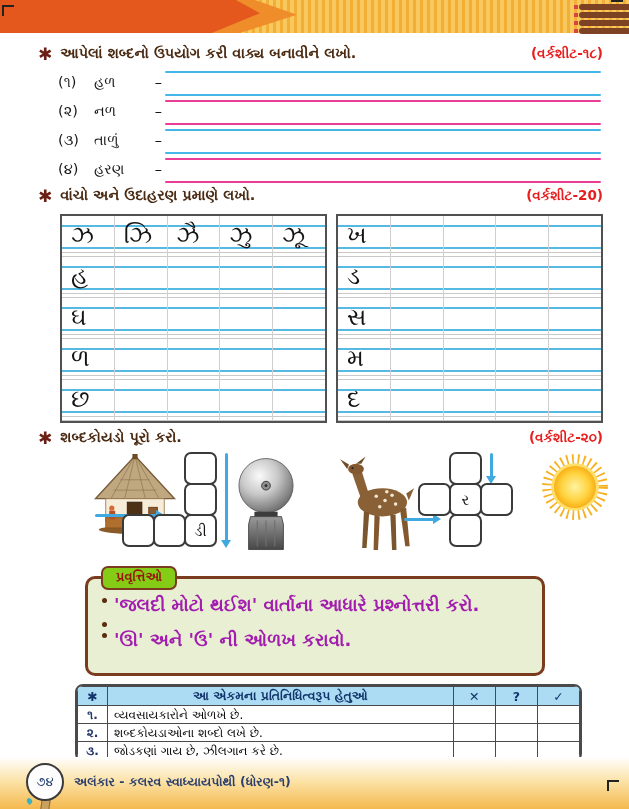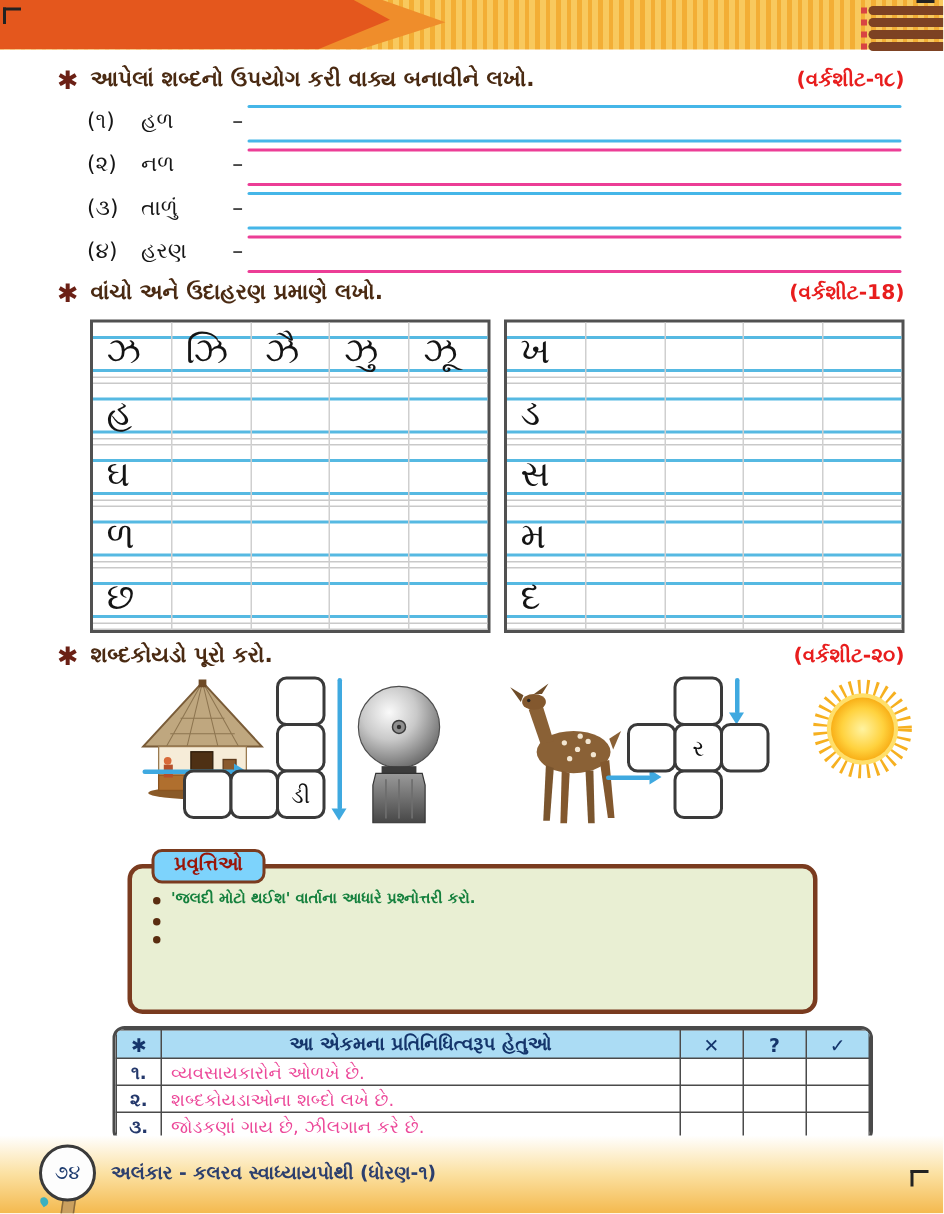--- a/index.html
+++ b/index.html
@@ -61,35 +61,35 @@
   .arr-r{position:absolute;height:3px;background:#3fa9e0;border-radius:2px;}
   .arr-r::after{content:"";position:absolute;right:-7px;top:-4px;width:0;height:0;
         border-left:8px solid #3fa9e0;border-top:5px solid transparent;border-bottom:5px solid transparent;}
   .arr-d{position:absolute;width:3px;background:#3fa9e0;border-radius:2px;}
   .arr-d::after{content:"";position:absolute;bottom:-7px;left:-4px;width:0;height:0;
         border-top:8px solid #3fa9e0;border-left:5px solid transparent;border-right:5px solid transparent;}
 
   
   .acts{position:absolute;left:85px;top:576px;width:460px;height:100px;background:#e9efd3;
         border:3px solid #7a3b1f;border-radius:10px;box-sizing:border-box;padding:12px 10px 6px 14px;}
-  .acts-tab{position:absolute;top:-13px;left:13px;background:#7dd3fc;border:2px solid #7a3b1f;
+  .acts-tab{position:absolute;top:-13px;left:13px;background:#84cc16;border:2px solid #7a3b1f;
         border-radius:7px;padding:1px 13px 3px;font-size:13px;font-weight:bold;color:#991508;}
-  .act-item{display:flex;gap:7px;align-items:flex-start;margin:2.5px 0;font-size:10px;
-        font-weight:bold;color:#15803d;line-height:1.22;}
+  .act-item{display:flex;gap:7px;align-items:flex-start;margin:2.5px 0;font-size:18px;
+        font-weight:bold;color:#a21caf;line-height:1.22;}
   .act-dot{width:5px;height:5px;border-radius:50%;background:#5a2d10;margin-top:4px;flex:none;}
 
   
   .tablewrap{position:absolute;left:75px;top:684px;width:503px;border:2px solid #4a4a4a;
         border-radius:8px;overflow:hidden;background:#fff;}
   .atable{width:100%;border-collapse:collapse;table-layout:fixed;font-size:12px;}
   .atable th,.atable td{border:1px solid #4a4a4a;padding:1px 6px;height:15px;}
   .atable th{background:#abdcf4;color:#14356b;font-size:12.5px;}
   .th-star{color:#333;font-size:11px;}
   .td-num{text-align:center;color:#24386b;font-weight:bold;}
-  .td-obj{color:#ec4899;}
+  .td-obj{color:#000000;}
 
   
   .footer{position:absolute;left:0;bottom:0;width:629px;height:52px;
         background:linear-gradient(180deg,#ffffff 0%,#fbe0a0 50%,#f4b94e 100%);}
   .badge{position:absolute;left:26px;top:6px;width:34px;height:34px;border-radius:50%;
         background:#fdfdfd;border:2px solid #3a3a3a;display:flex;align-items:center;
         justify-content:center;font-size:13px;font-weight:normal;color:#1c3a6e;z-index:2;}
   .badge-stick{position:absolute;left:41px;top:40px;width:7px;height:13px;background:#caa05f;
         border:1px solid #8a6a3a;transform:rotate(8deg);}
   .badge-drop{position:absolute;left:27px;top:41px;width:5px;height:6px;border-radius:50% 50% 50% 0;
@@ -157,21 +157,21 @@
           <span class="s1-dash">–</span>
         </div>
       </div>
     </div>
   </div>
 
   <div class="sec" style="top:186px;">
     <div class="sec-head">
       <span class="flower">✱</span>
       <span class="sec-title">વાંચો અને ઉદાહરણ પ્રમાણે લખો.</span>
-      <span class="ws">(વર્કશીટ-18)</span>
+      <span class="ws">(વર્કશીટ-20)</span>
     </div>
     <div class="s2-boxes">
       <div class="wbox">
         <div class="wrow">
           <span class="wcell">ઝ</span>
           <span class="wcell">ઝિ</span>
           <span class="wcell">ઝૈ</span>
           <span class="wcell">ઝુ</span>
           <span class="wcell">ઝૂ</span>
         </div>
@@ -341,20 +341,21 @@
     <div class="acts-tab">પ્રવૃત્તિઓ</div>
     <div class="act-item">
       <span class="act-dot"></span>
       <span>'જલદી મોટો થઈશ' વાર્તાના આધારે પ્રશ્નોત્તરી કરો.</span>
     </div>
     <div class="act-item">
       <span class="act-dot"></span>
     </div>
     <div class="act-item">
       <span class="act-dot"></span>
+      <span>'ઊ' અને 'ઉ' ની ઓળખ કરાવો.</span>
     </div>
   </div>
 
   <div class="tablewrap">
     <table class="atable">
       <colgroup>
           <col style="width:30px">
           <col style="width:345px">
           <col style="width:42px">
           <col style="width:42px">

